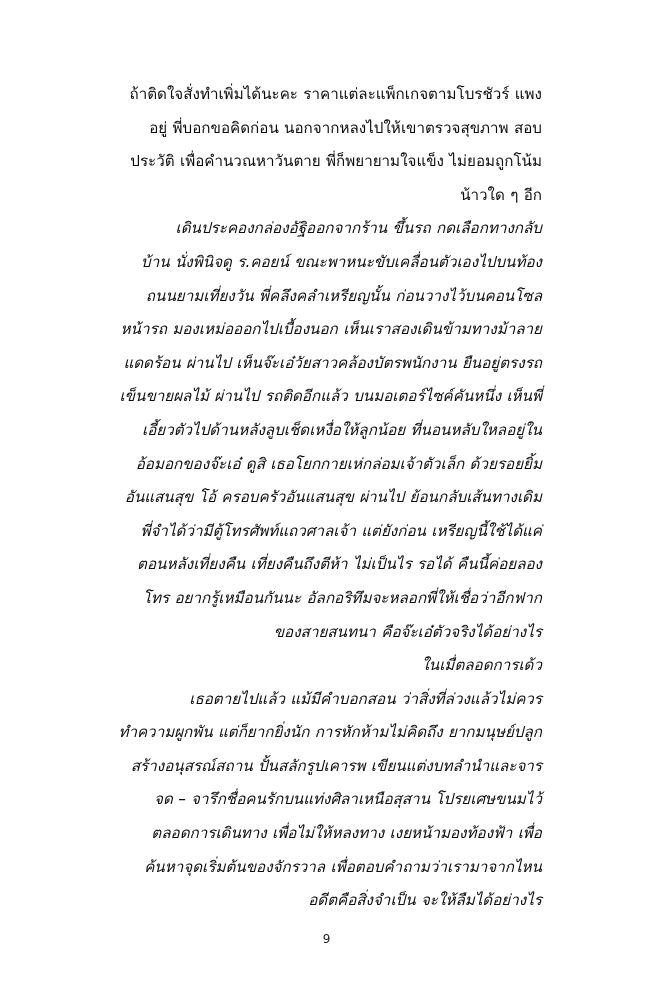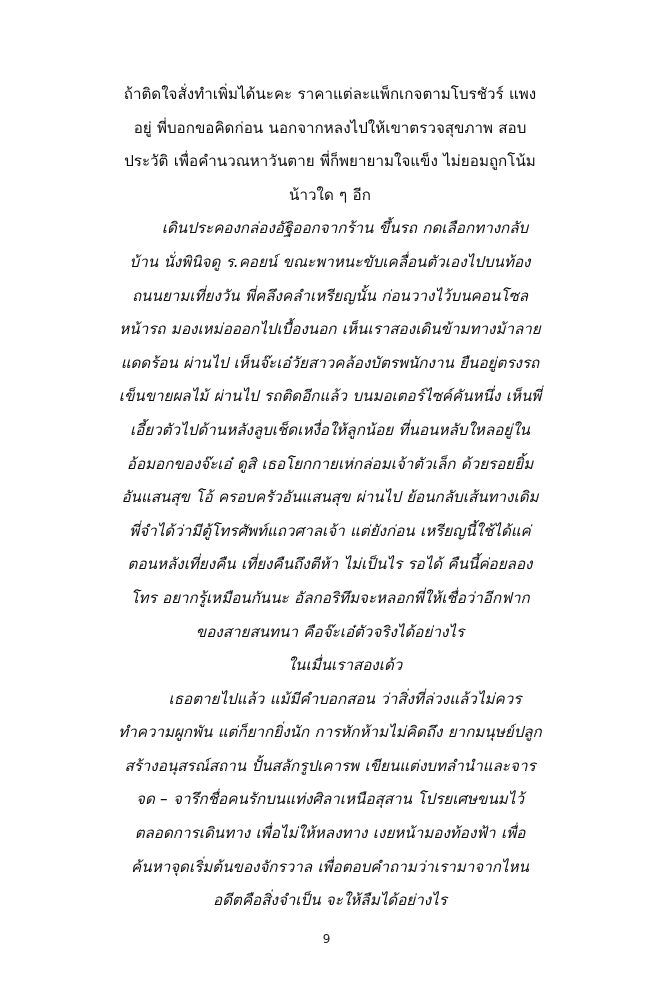--- a/index.html
+++ b/index.html
@@ -26,21 +26,21 @@
   .text-block {
     position: absolute;
     left: 118px;
     top: 78px;
     width: 424px;
   }
   .para {
     margin: 0;
     font-size: 15.2px;
     line-height: 33.6px;
-    text-align: center;
+    text-align: right;
     letter-spacing: 0px;
     word-spacing: 0.5px;
     color: #0d0d0d;
   }
   .para.indent {
     text-indent: 30px;
     font-style: italic;
   }
   .page-number {
     position: absolute;
@@ -52,17 +52,17 @@
     color: #222222;
   }
 </style>
 </head>
 <body>
 
 <div class="page">
   <div class="text-block">
     <p class="para">ถ้าติดใจสั่งทำเพิ่มได้นะคะ ราคาแต่ละแพ็กเกจตามโบรชัวร์ แพงอยู่ พี่บอกขอคิดก่อน นอกจากหลงไปให้เขาตรวจสุขภาพ สอบประวัติ เพื่อคำนวณหาวันตาย พี่ก็พยายามใจแข็ง ไม่ยอมถูกโน้มน้าวใด ๆ อีก</p>
     <p class="para indent">เดินประคองกล่องอัฐิออกจากร้าน ขึ้นรถ กดเลือกทางกลับบ้าน นั่งพินิจดู ร.คอยน์ ขณะพาหนะขับเคลื่อนตัวเองไปบนท้องถนนยามเที่ยงวัน พี่คลึงคลำเหรียญนั้น ก่อนวางไว้บนคอนโซลหน้ารถ มองเหม่อออกไปเบื้องนอก เห็นเราสองเดินข้ามทางม้าลาย แดดร้อน ผ่านไป เห็นจ๊ะเอ๋วัยสาวคล้องบัตรพนักงาน ยืนอยู่ตรงรถเข็นขายผลไม้ ผ่านไป รถติดอีกแล้ว บนมอเตอร์ไซค์คันหนึ่ง เห็นพี่เอี้ยวตัวไปด้านหลังลูบเช็ดเหงื่อให้ลูกน้อย ที่นอนหลับใหลอยู่ในอ้อมอกของจ๊ะเอ๋ ดูสิ เธอโยกกายเห่กล่อมเจ้าตัวเล็ก ด้วยรอยยิ้มอันแสนสุข โอ้ ครอบครัวอันแสนสุข ผ่านไป ย้อนกลับเส้นทางเดิม พี่จำได้ว่ามีตู้โทรศัพท์แถวศาลเจ้า แต่ยังก่อน เหรียญนี้ใช้ได้แค่ตอนหลังเที่ยงคืน เที่ยงคืนถึงตีห้า ไม่เป็นไร รอได้ คืนนี้ค่อยลองโทร อยากรู้เหมือนกันนะ อัลกอริทึมจะหลอกพี่ให้เชื่อว่าอีกฟากของสายสนทนา คือจ๊ะเอ๋ตัวจริงได้อย่างไร</p>
-    <p class="para indent">ในเมื่นเราสองเด้ว</p>
+    <p class="para indent">ในเมื่ตลอดการเด้ว</p>
     <p class="para indent">เธอตายไปแล้ว แม้มีคำบอกสอน ว่าสิ่งที่ล่วงแล้วไม่ควรทำความผูกพัน แต่ก็ยากยิ่งนัก การหักห้ามไม่คิดถึง ยากมนุษย์ปลูกสร้างอนุสรณ์สถาน ปั้นสลักรูปเคารพ เขียนแต่งบทลำนำและจารจด – จารึกชื่อคนรักบนแท่งศิลาเหนือสุสาน โปรยเศษขนมไว้ตลอดการเดินทาง เพื่อไม่ให้หลงทาง เงยหน้ามองท้องฟ้า เพื่อค้นหาจุดเริ่มต้นของจักรวาล เพื่อตอบคำถามว่าเรามาจากไหน อดีตคือสิ่งจำเป็น จะให้ลืมได้อย่างไร</p>
   </div>
   <div class="page-number">9</div>
 </div>
 
 </body></html>

